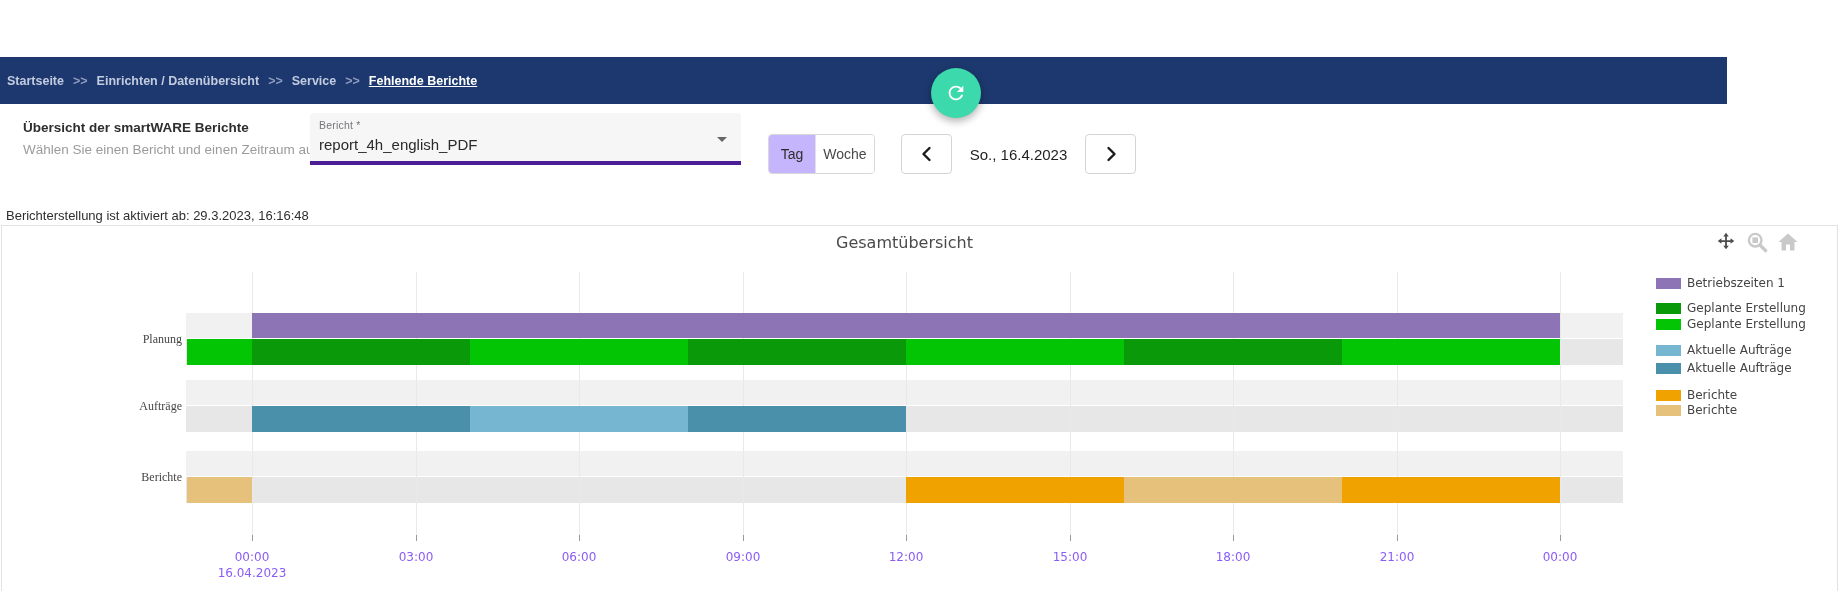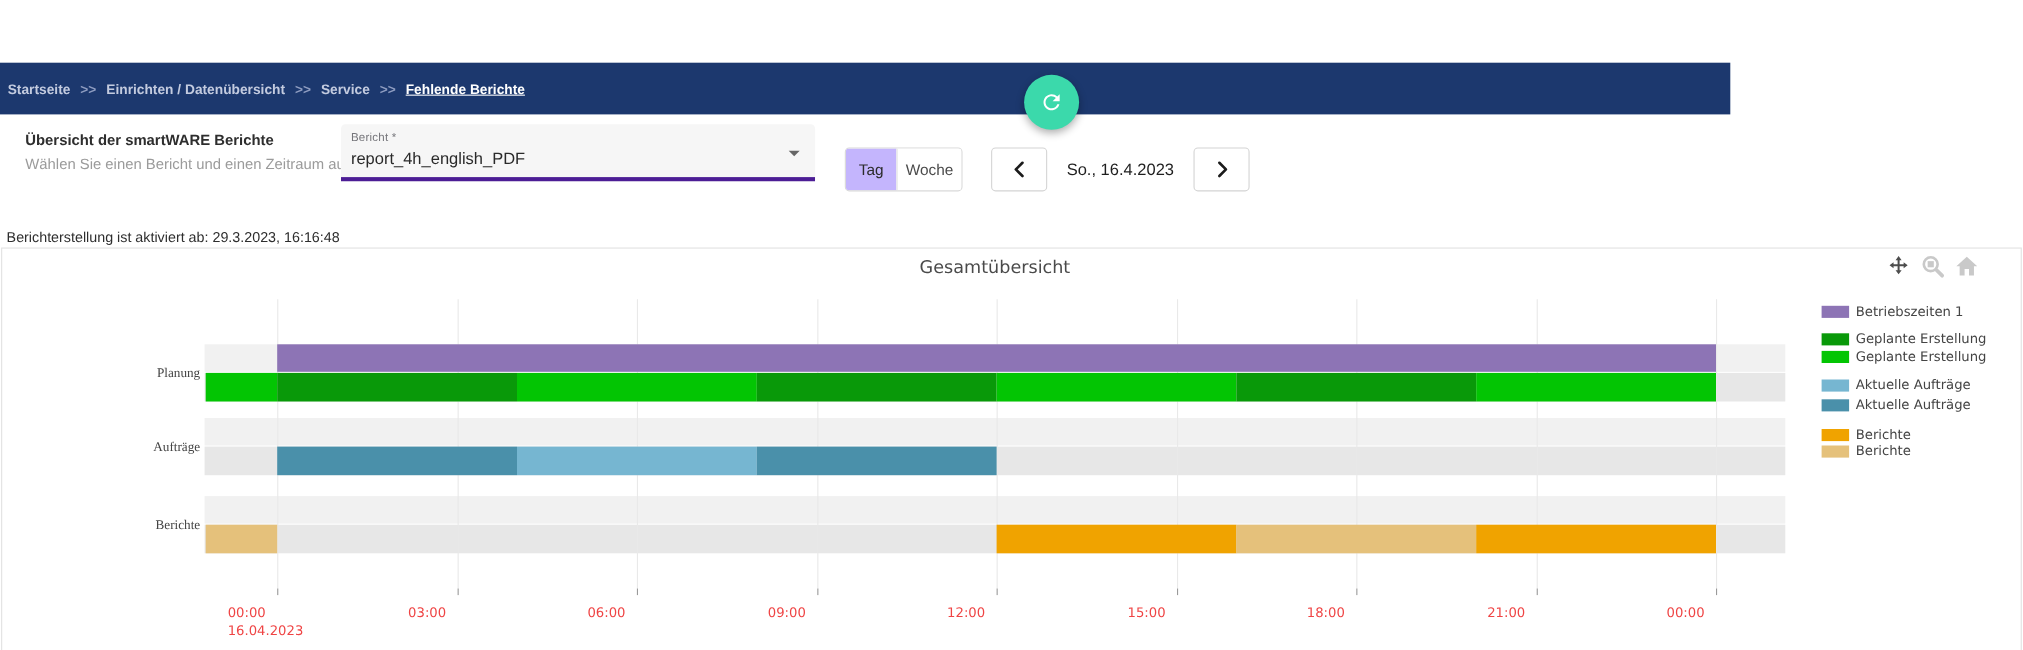--- a/index.html
+++ b/index.html
@@ -12,21 +12,21 @@
     background-image:repeating-linear-gradient(115deg,rgba(255,255,255,.03) 0 3px,transparent 3px 27px),
                      repeating-linear-gradient(63deg,rgba(255,255,255,.022) 0 3px,transparent 3px 23px);}
   .hamburger{left:12px;top:22px;width:16px;height:13px;display:flex;flex-direction:column;justify-content:space-between;cursor:pointer;}
   .hamburger span{display:block;height:2.2px;background:#fff;border-radius:1px;}
   .logo-pill{left:72px;top:16px;width:56px;height:20px;border:3px solid #fff;border-radius:14px;
     color:#fff;font-weight:bold;font-style:italic;font-size:14px;letter-spacing:1.5px;
     display:flex;align-items:center;justify-content:center;}
   .app-title{left:143px;top:17px;color:#fff;font-size:17.5px;font-style:italic;font-weight:500;letter-spacing:.4px;}
 
   
-  .breadcrumb-bar{left:0;top:57px;width:1573px;height:47px;background:#1c386e;display:flex;align-items:center;
+  .breadcrumb-bar{left:0;top:57px;width:1727px;height:47px;background:#1c386e;display:flex;align-items:center;
     padding-left:7px;box-sizing:border-box;font-size:12.5px;gap:9px;}
   .bc-item{color:#c3cbdf;font-weight:600;cursor:pointer;white-space:nowrap;}
   .bc-sep{color:#8e9cc0;font-weight:700;}
   .bc-current{color:#fff;font-weight:700;text-decoration:underline;cursor:pointer;white-space:nowrap;}
 
   .fab-refresh{left:931px;top:68px;width:50px;height:50px;border-radius:50%;background:#3bd9ab;
     box-shadow:0 3px 8px rgba(0,0,0,.33);display:flex;align-items:center;justify-content:center;cursor:pointer;}
 
   
   .section-title{left:23px;top:120px;font-size:13.5px;font-weight:700;color:#2e2e2e;}
@@ -50,21 +50,21 @@
 
   .status-line{left:6px;top:208px;font-size:13px;color:#2e2e2e;}
 
   
   .chart-card{left:1px;top:225px;width:1837px;height:400px;background:#fff;border:1px solid #e2e2e2;box-sizing:border-box;}
   .chart-title{left:186px;top:233px;width:1437px;text-align:center;font-family:"DejaVu Sans",sans-serif;
     font-size:16px;color:#4a4a4a;}
   .modebar{left:1714px;top:230px;display:flex;gap:7px;}
   .mb-icon{width:24px;height:24px;display:flex;align-items:center;justify-content:center;cursor:pointer;}
 
-  .axis-label{font-family:"DejaVu Sans",sans-serif;font-size:12px;color:#ef4444;}
+  .axis-label{font-family:"DejaVu Sans",sans-serif;font-size:12px;color:#8b5cf6;text-align:center;}
   .row-label{font-family:Liberation Serif, serif;font-size:12px;color:#444;text-align:right;padding-right:2px;box-sizing:border-box;}
   .legend-label{font-family:"DejaVu Sans",sans-serif;font-size:12px;color:#444;white-space:nowrap;}
 </style>
 </head>
 <body>
 
 <div class="stage">
 
 
   <div class="abs breadcrumb-bar">

